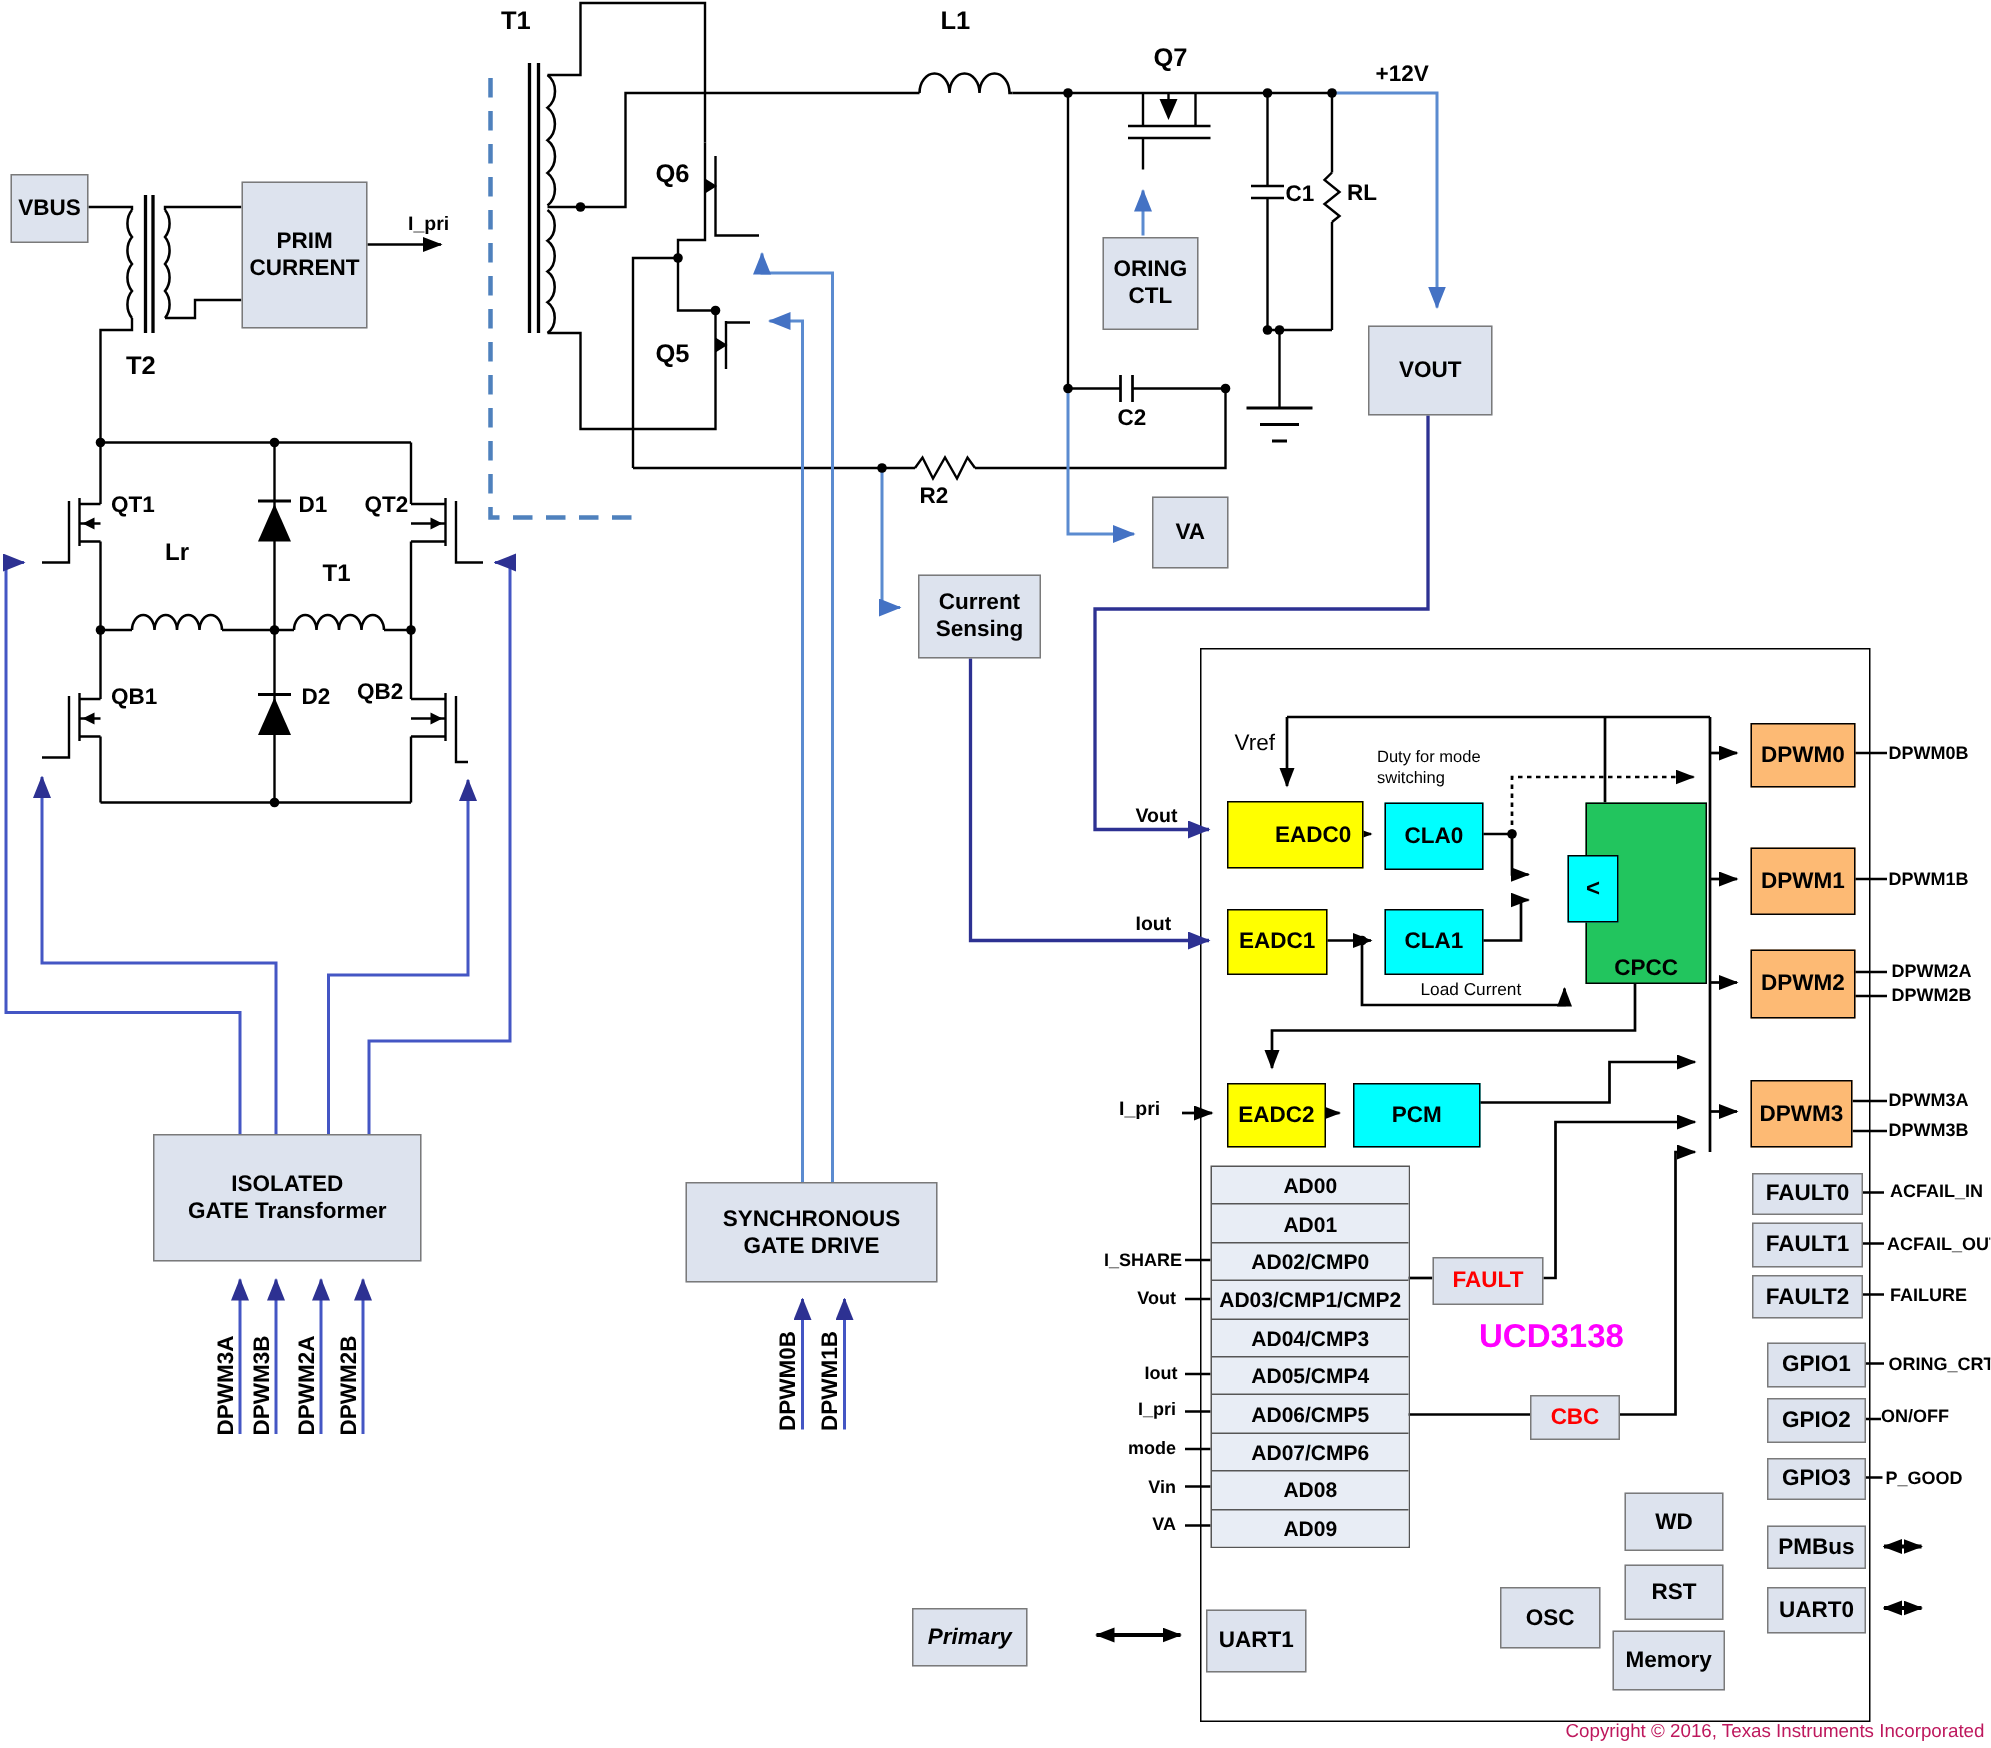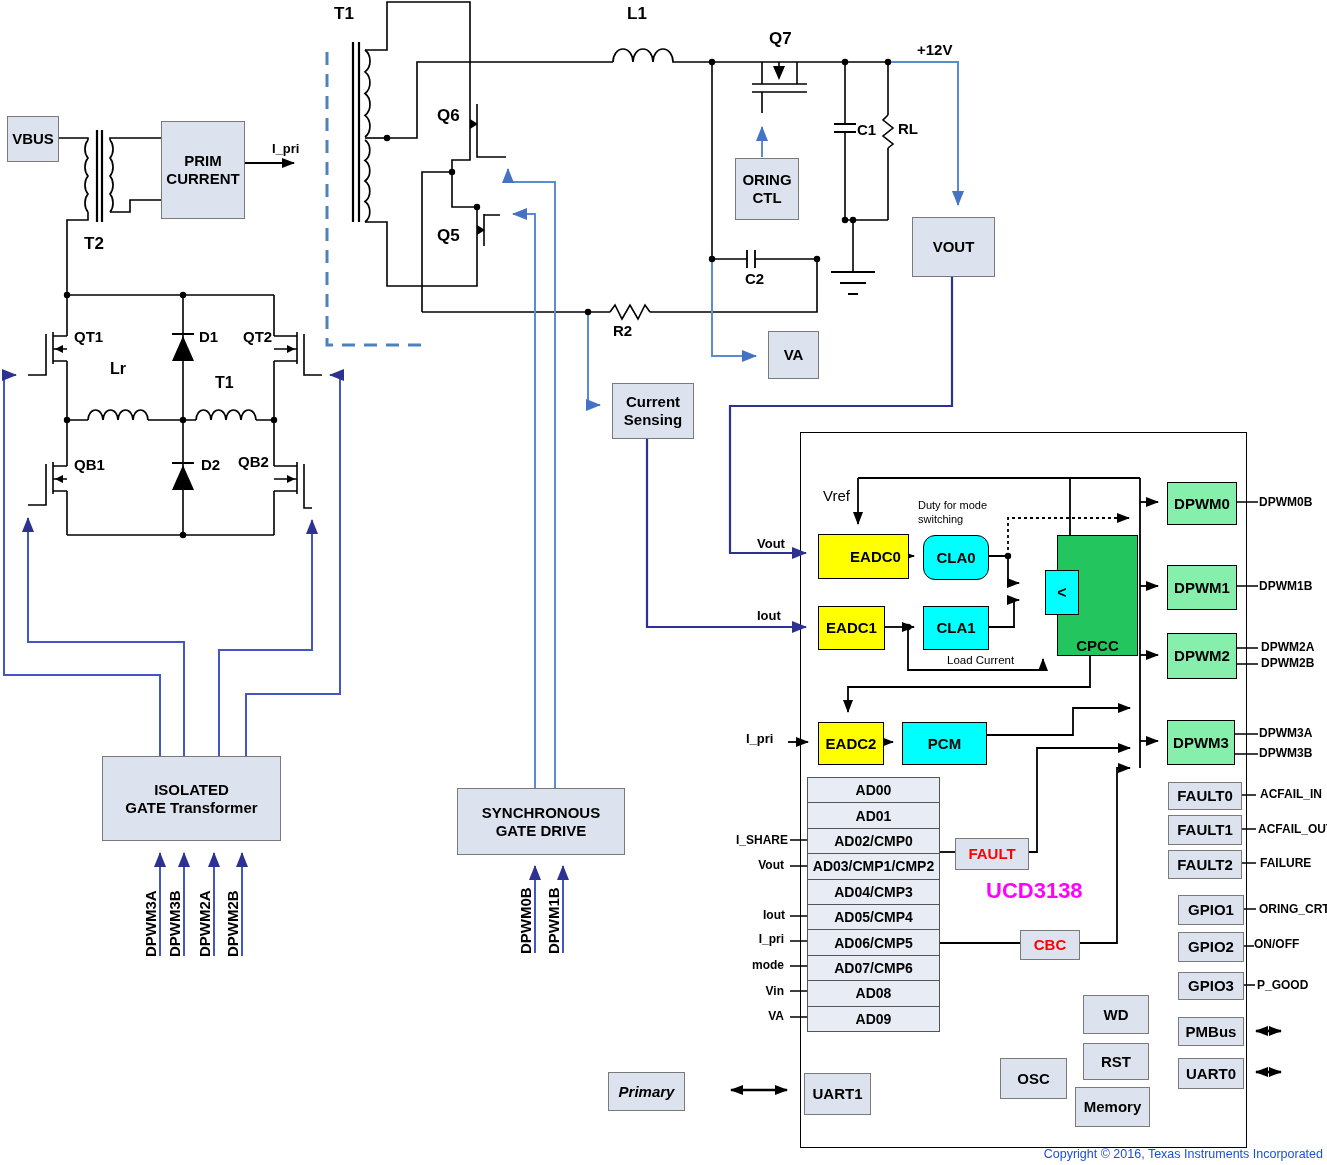--- a/index.html
+++ b/index.html
@@ -5,21 +5,21 @@
   html,body{margin:0;padding:0;background:#fff;}
   #stage{position:relative;width:1327px;height:1165px;background:#fff;
          font-family:"Liberation Sans",sans-serif;color:#000;overflow:hidden;}
   #stage svg{position:absolute;left:0;top:0;}
   .box{position:absolute;background:#dde3ee;border:1.6px solid #7a7a7a;
        display:flex;align-items:center;justify-content:center;text-align:center;
        font-weight:bold;font-size:15px;line-height:1.2;white-space:pre-line;z-index:3;}
   .cbox{border:1.6px solid #000;}
   .yellow{background:#ffff00;}
   .cyan{background:#00ffff;}
-  .green{background:#86efac;}
+  .green{background:#fdba74;}
   .orange{background:#22c55e;align-items:flex-end;padding-top:4px;margin-left:29px;}
   .armgreen{background:#339966;}
   .outline{position:absolute;border:1.6px solid #000;background:transparent;z-index:1;}
   .lbl{position:absolute;font-weight:bold;font-size:17px;white-space:pre-line;z-index:4;}
   .m15{font-size:15px;}
   .pin{position:absolute;font-weight:bold;font-size:12px;z-index:4;white-space:nowrap;}
   .pinl{text-align:right;}
   .rot{position:absolute;transform:rotate(-90deg);transform-origin:0 0;
        font-weight:bold;font-size:15px;white-space:nowrap;z-index:4;}
   .note{position:absolute;font-weight:normal;font-size:11px;text-align:left;
@@ -29,21 +29,21 @@
            border:1.5px solid #555;display:flex;flex-direction:column;z-index:3;}
   .adrow{flex:1;background:#e8edf5;border-top:1.3px solid #555;display:flex;
          align-items:center;justify-content:center;font-weight:bold;font-size:14px;}
   .adrow:first-child{border-top:none;}
   .comparator{position:absolute;left:1045px;top:570px;width:32px;height:43px;
         background:#00ffff;border:1.5px solid #000;display:flex;align-items:center;
         justify-content:center;font-weight:bold;font-size:16px;z-index:4;}
   .ucd{position:absolute;left:986px;top:878px;font-weight:bold;font-size:22px;
        color:#ff00ff;z-index:4;}
   .vref{position:absolute;font-size:15px;z-index:4;}
-  .copy{position:absolute;right:4px;top:1147px;font-size:12.5px;color:#1d4ed8;z-index:4;}
+  .copy{position:absolute;right:4px;top:1147px;font-size:12.5px;color:#be185d;z-index:4;}
 </style>
 </head>
 <body>
 
 <div id="stage">
 
   <div class="outline" style="left:800px;top:432px;width:445px;height:714px;"></div>
 
   <svg width="1327" height="1165" viewBox="0 0 1327 1165" style="z-index:2;">
     <defs>
@@ -269,21 +269,21 @@
 Sensing</span></div>
   <div class="box" style="left:102px;top:756px;width:177px;height:83px;"><span>ISOLATED
 GATE Transformer</span></div>
   <div class="box" style="left:457px;top:788px;width:166px;height:65px;"><span>SYNCHRONOUS
 GATE DRIVE</span></div>
   <div class="box" style="left:608px;top:1072px;width:75px;height:37px;font-style:italic;"><span>Primary</span></div>
 
   <div class="box cbox yellow" style="left:818px;top:534px;width:65px;height:43px;padding-left:24px;"><span>EADC0</span></div>
   <div class="box cbox yellow" style="left:818px;top:606px;width:65px;height:42px;"><span>EADC1</span></div>
   <div class="box cbox yellow" style="left:818px;top:722px;width:64px;height:41px;"><span>EADC2</span></div>
-  <div class="box cbox cyan" style="left:923px;top:535px;width:64px;height:43px;border-radius:12px;"><span>CLA0</span></div>
+  <div class="box cbox cyan" style="left:923px;top:535px;width:64px;height:43px;"><span>CLA0</span></div>
   <div class="box cbox cyan" style="left:923px;top:606px;width:64px;height:42px;"><span>CLA1</span></div>
   <div class="box cbox cyan" style="left:902px;top:722px;width:83px;height:41px;"><span>PCM</span></div>
   <div class="box cbox orange" style="left:1028px;top:535px;width:79px;height:115px;"><span>CPCC</span></div>
   <div class="comparator">
       <span>&lt;</span>
     </div>
   <div class="box cbox green" style="left:1167px;top:482px;width:68px;height:41px;"><span>DPWM0</span></div>
   <div class="box cbox green" style="left:1167px;top:565px;width:68px;height:43px;"><span>DPWM1</span></div>
   <div class="box cbox green" style="left:1167px;top:633px;width:68px;height:44px;"><span>DPWM2</span></div>
   <div class="box cbox green" style="left:1167px;top:720px;width:66px;height:43px;"><span>DPWM3</span></div>

